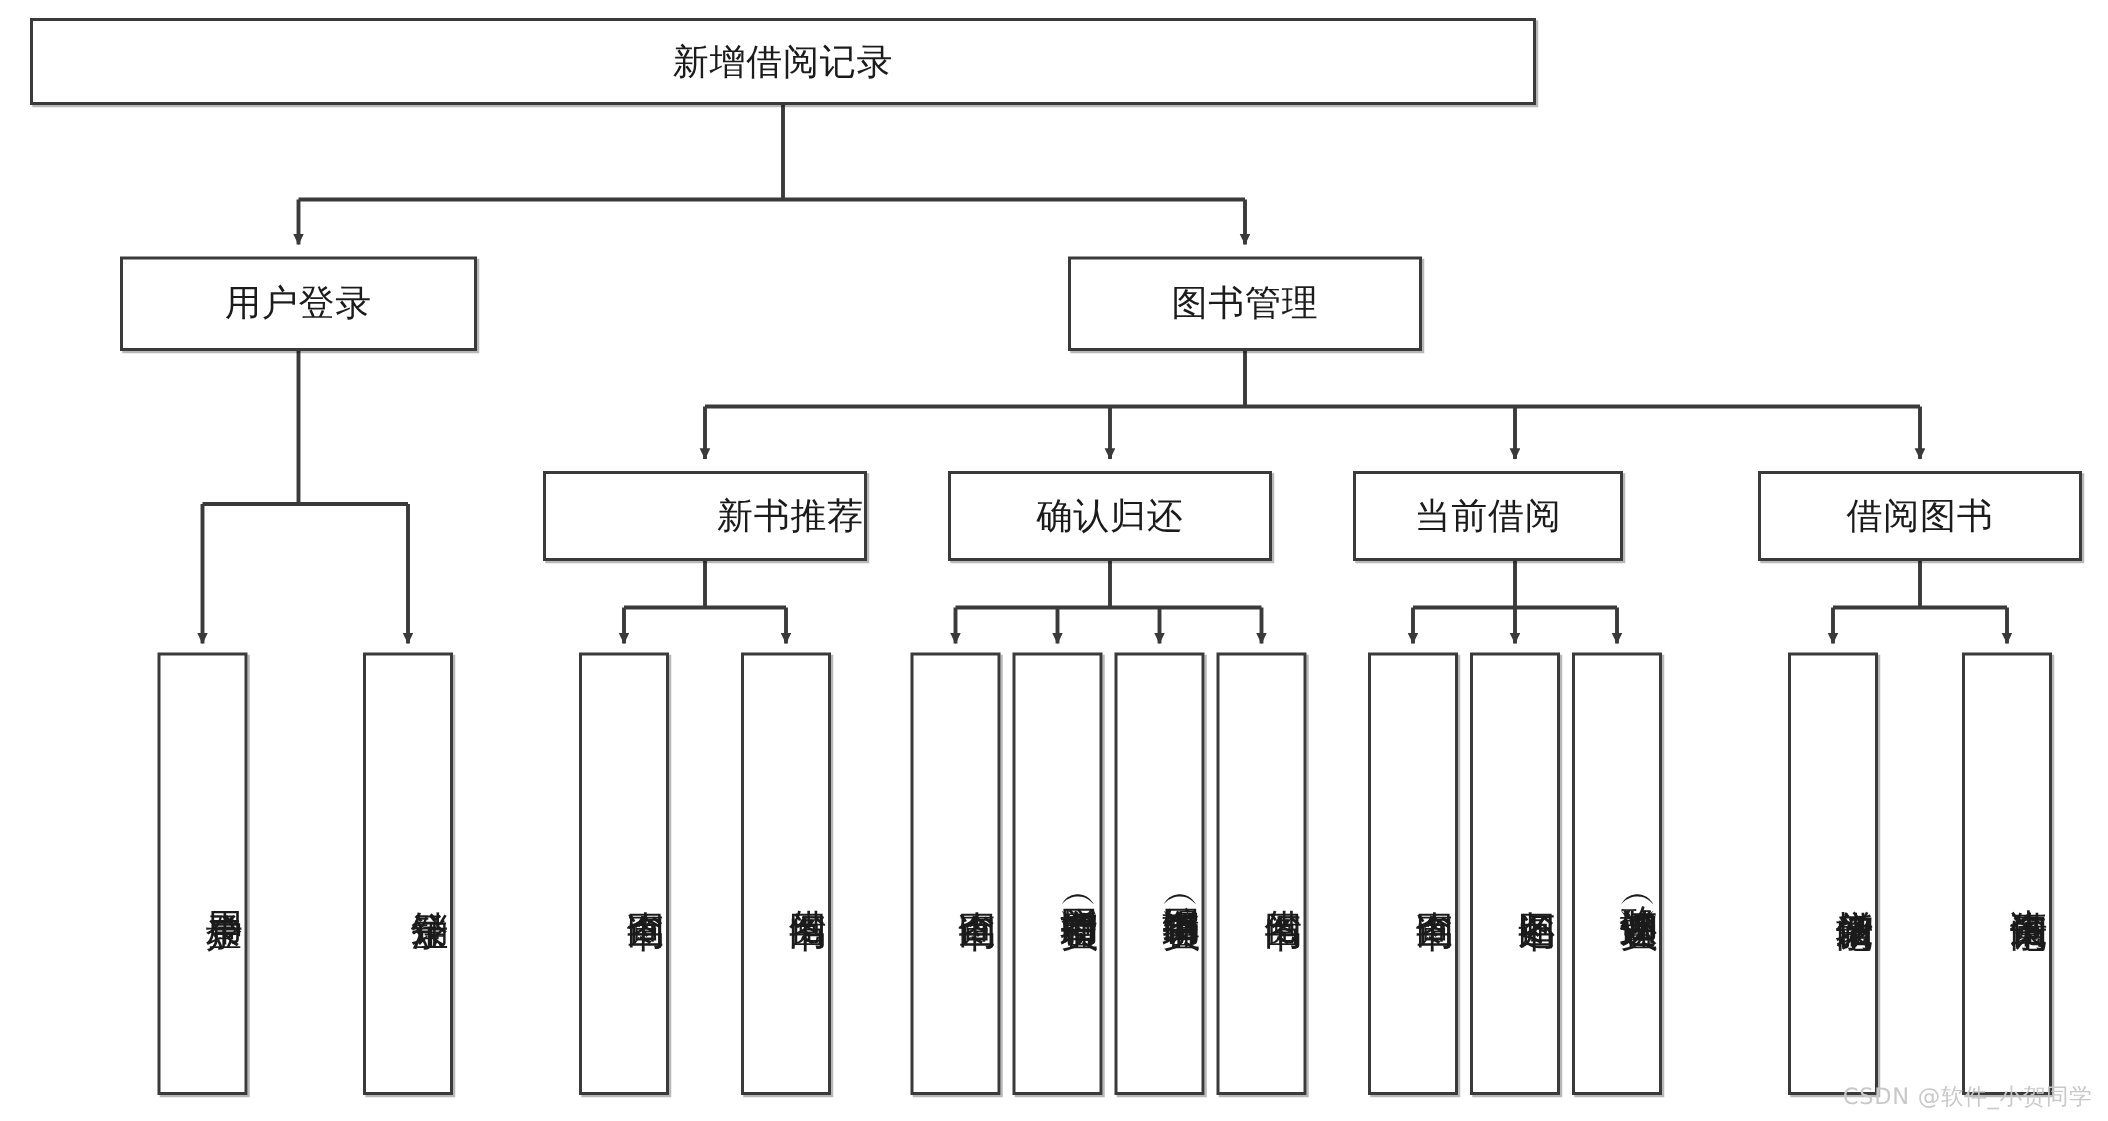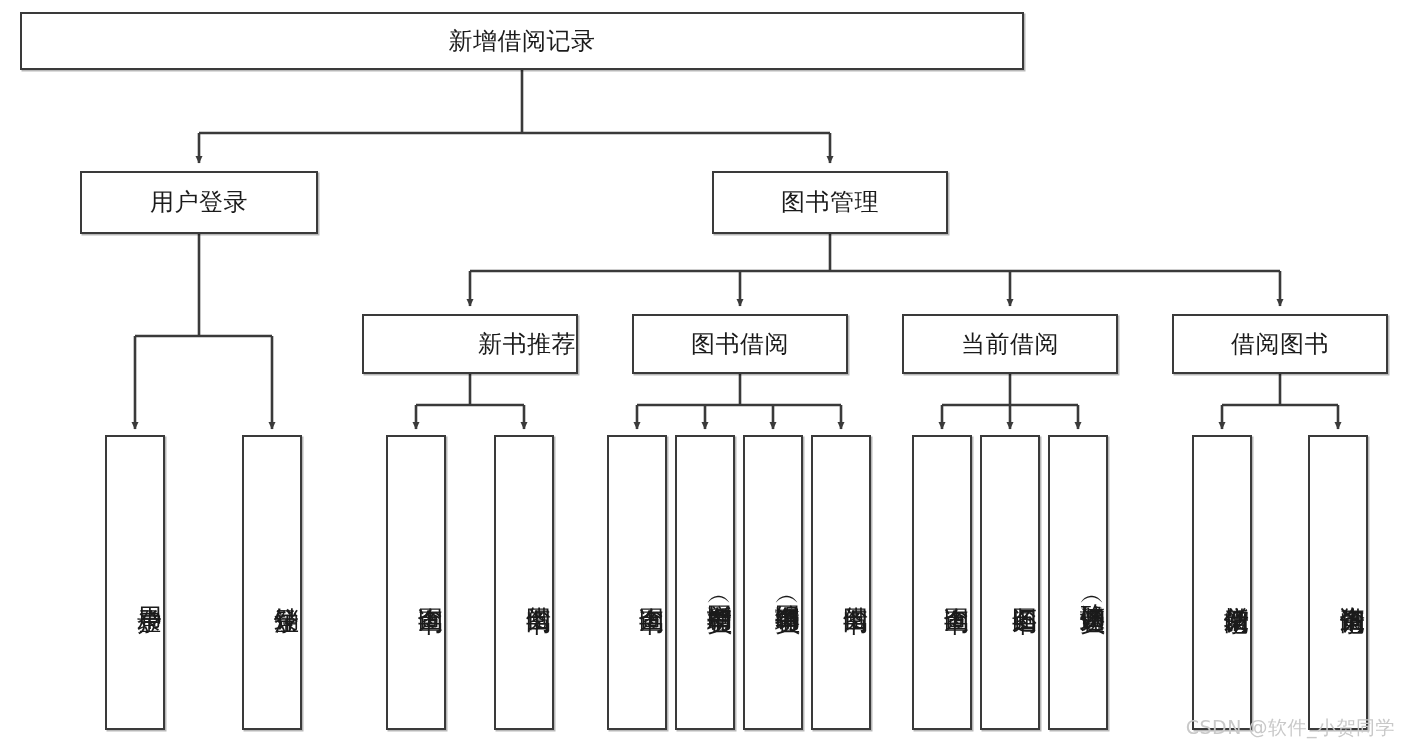--- a/index.html
+++ b/index.html
@@ -53,21 +53,21 @@
   }
   .node.v .vtext {
     writing-mode: vertical-rl;
     text-orientation: upright;
     white-space: nowrap;
   }
   .watermark {
     position: absolute;
     right: 10px;
     bottom: 6px;
-    font-size: 19px;
+    font-size: 15px;
     color: #c9c9c9;
     letter-spacing: 0.5px;
     white-space: nowrap;
   }
 </style>
 </head>
 <body>
 
 <div id="canvas">
 
@@ -130,23 +130,23 @@
     <span>用户登录</span>
   </div>
   <div class="node h" style="left:712px; top:171px; width:236px; height:63px;">
     <span>图书管理</span>
   </div>
 
   <div class="node h" style="left:362px; top:314px; width:216px; height:60px;justify-content:flex-end;">
     <span>新书推荐</span>
   </div>
   <div class="node h" style="left:632px; top:314px; width:216px; height:60px;">
-    <span>图书借阅</span>
+    <span>确认归还</span>
   </div>
-  <div class="node h" style="left:902px; top:314px; width:216px; height:60px;">
+  <div class="node h" style="left:902px; top:314px; width:180px; height:60px;">
     <span>当前借阅</span>
   </div>
   <div class="node h" style="left:1172px; top:314px; width:216px; height:60px;">
     <span>借阅图书</span>
   </div>
 
   <div class="node v" style="left:105px; top:435px; width:60px; height:295px;">
     <span class="vtext">用户登录</span>
   </div>
   <div class="node v" style="left:242px; top:435px; width:60px; height:295px;">

